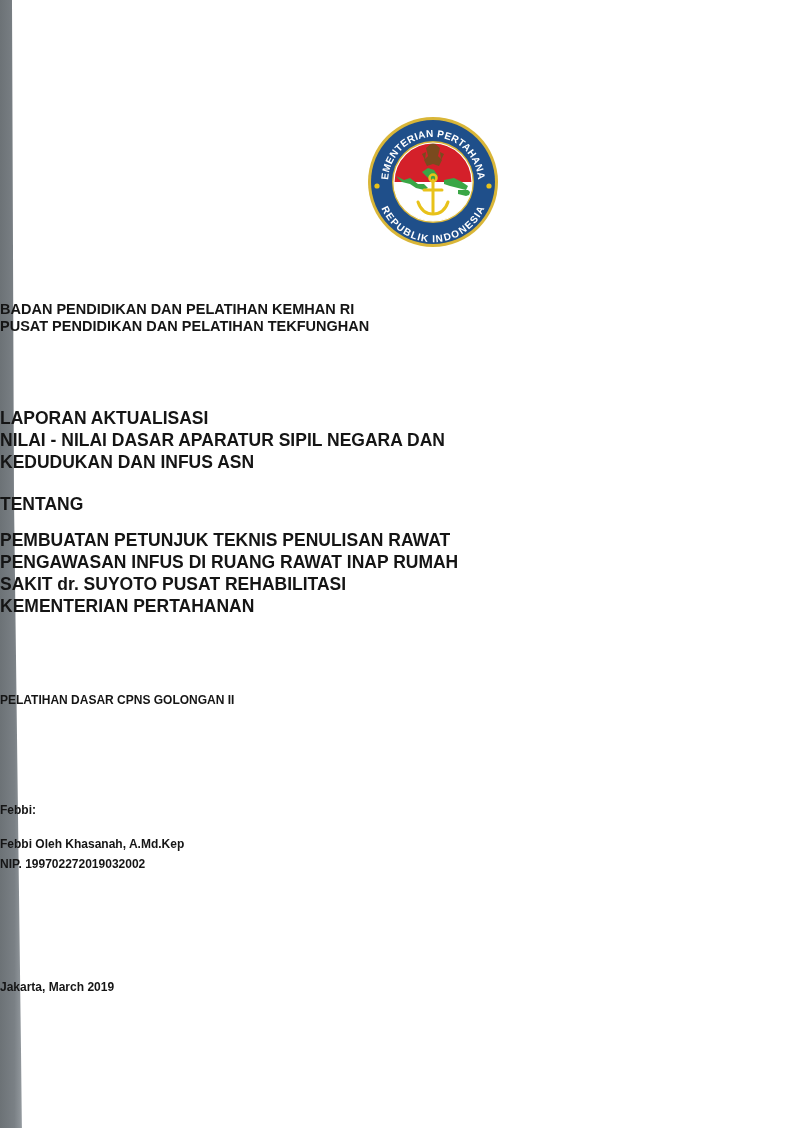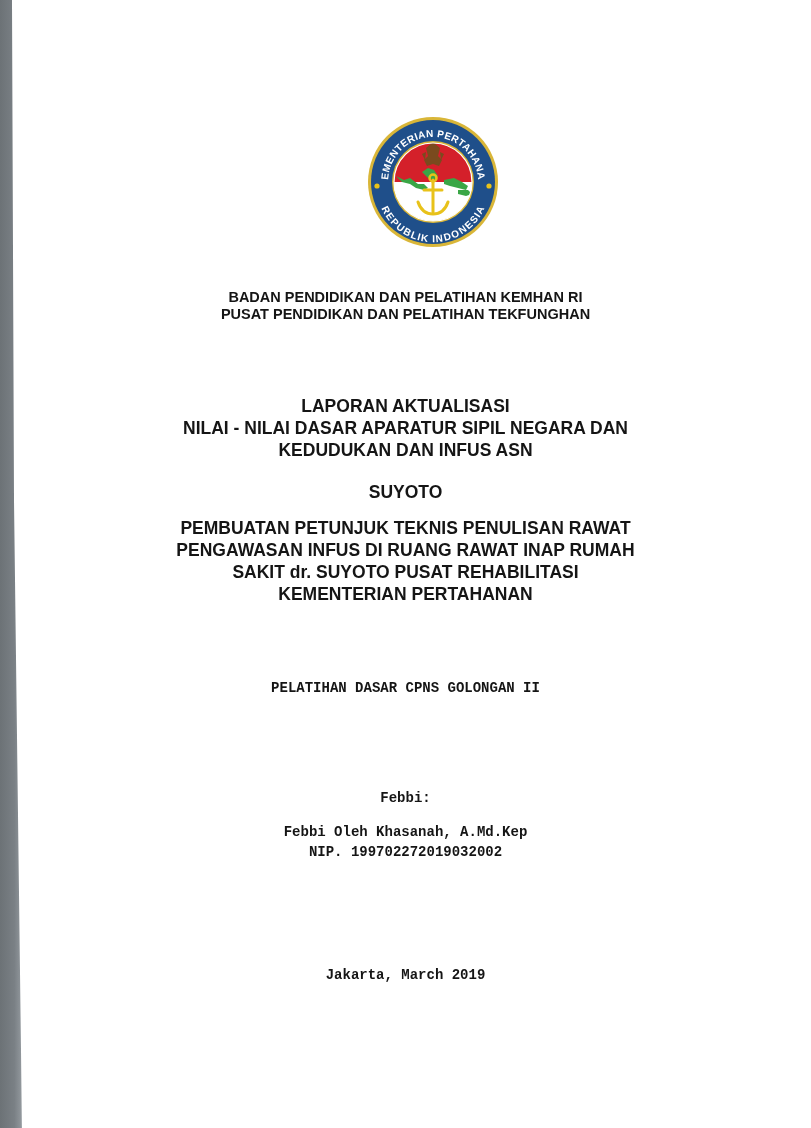--- a/index.html
+++ b/index.html
@@ -11,27 +11,27 @@
     }
     .binding-edge {
       position: absolute; left: 0; top: 0; height: 1128px;
       width: 24px;
       background: linear-gradient(to right, #6c7276 0%, #7a8085 60%, #8e9499 85%, #c5c9cc 100%);
       clip-path: polygon(0 0, 12px 0, 14px 500px, 22px 1128px, 0 1128px);
     }
     .page { position: absolute; left: 0; top: 0; width: 811px; height: 1128px; }
     .logo { position: absolute; left: 366px; top: 114px; width: 134px; height: 136px; }
     .txt {
-      position: absolute; left: 0; width: 811px; text-align: center;
-      font-weight: bold; white-space: nowrap;
+      position: absolute; left: 0; width: 811px; 
+      font-weight: bold; white-space: nowrap; margin-top: 12px;
     }
     .inst { font-size: 14.5px; line-height: 17px; }
     .title { font-size: 17.5px; line-height: 22px; }
     .line { display: block; }
-    .body16 { font-size: 14px; line-height: 20px; font-family: Liberation Mono, monospace; }
+    .body16 { font-size: 12px; line-height: 20px; }
   </style>
 </head>
 <body>
 
 <div class="page">
 
   <div class="binding-edge"></div>
 
   <svg class="logo" viewBox="0 0 134 136" xmlns="http://www.w3.org/2000/svg">
     <defs>
@@ -75,21 +75,21 @@
     <span class="line">BADAN PENDIDIKAN DAN PELATIHAN KEMHAN RI</span>
     <span class="line">PUSAT PENDIDIKAN DAN PELATIHAN TEKFUNGHAN</span>
   </div>
 
   <div class="txt title" style="top:395px;">
     <span class="line">LAPORAN AKTUALISASI</span>
     <span class="line">NILAI - NILAI DASAR APARATUR SIPIL NEGARA DAN</span>
     <span class="line">KEDUDUKAN DAN INFUS ASN</span>
   </div>
 
-  <div class="txt title" style="top:481px;">SUYOTO</div>
+  <div class="txt title" style="top:481px;">TENTANG</div>
 
   <div class="txt title" style="top:517px;">
     <span class="line">PEMBUATAN  PETUNJUK TEKNIS PENULISAN RAWAT</span>
     <span class="line">PENGAWASAN INFUS DI RUANG RAWAT INAP RUMAH</span>
     <span class="line">SAKIT dr. SUYOTO PUSAT REHABILITASI</span>
     <span class="line">KEMENTERIAN PERTAHANAN</span>
   </div>
 
   <div class="txt body16" style="top:678px;">PELATIHAN DASAR CPNS GOLONGAN II</div>
 

